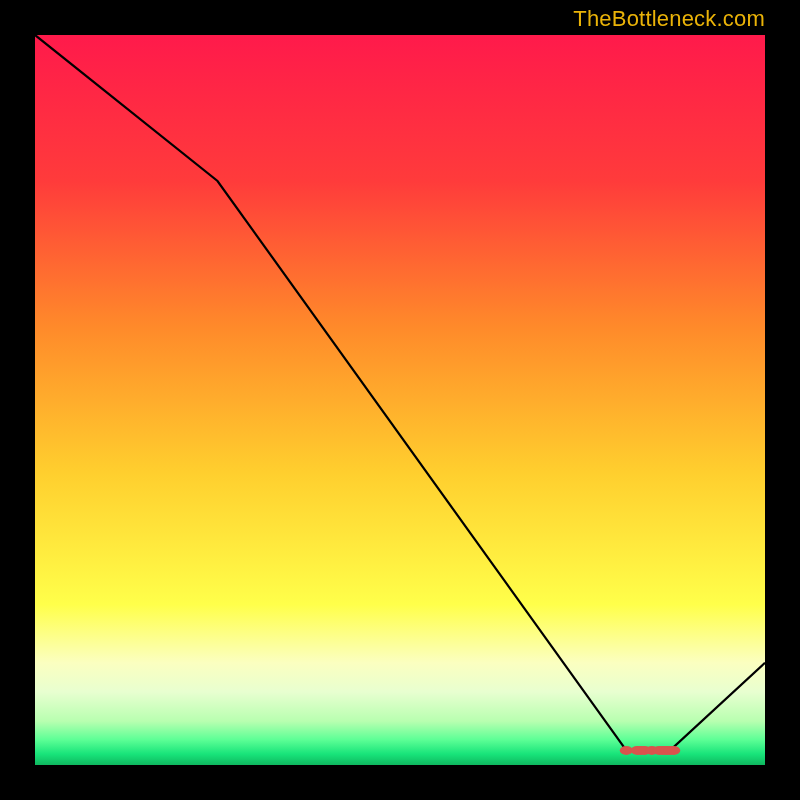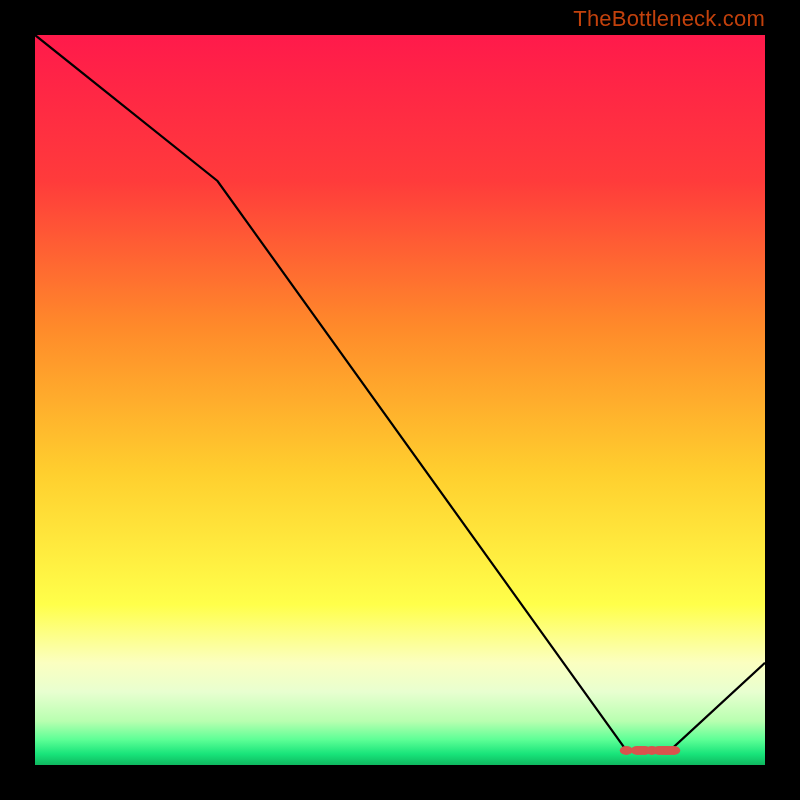--- a/index.html
+++ b/index.html
@@ -22,21 +22,21 @@
     left: 35px;
     top: 35px;
     width: 730px;
     height: 730px;
     overflow: hidden;
   }
   .attribution {
     position: absolute;
     top: 6px;
     right: 35px;
-    color: #c2410c;
+    color: #eab308;
     font-size: 22px;
     font-weight: 400;
     letter-spacing: 0.2px;
   }
   svg { display: block; }
 </style>
 </head>
 <body>
 
 <div class="frame">

